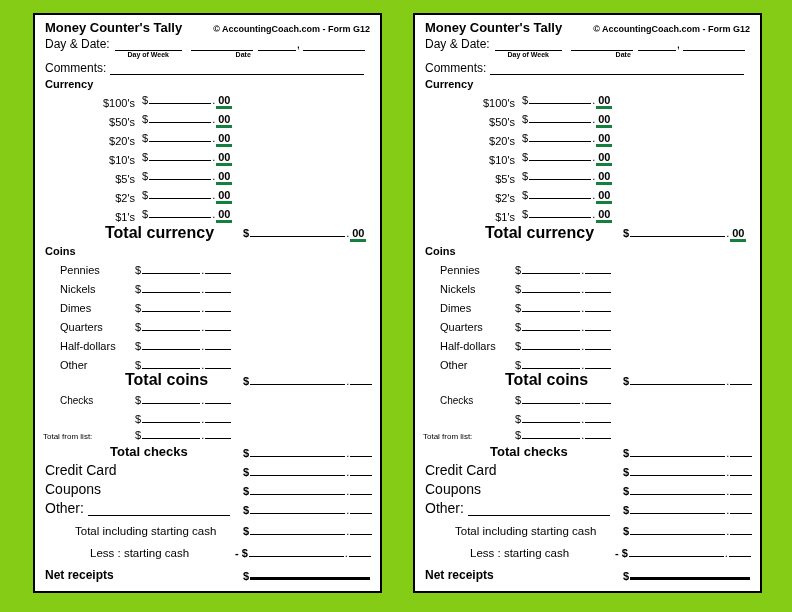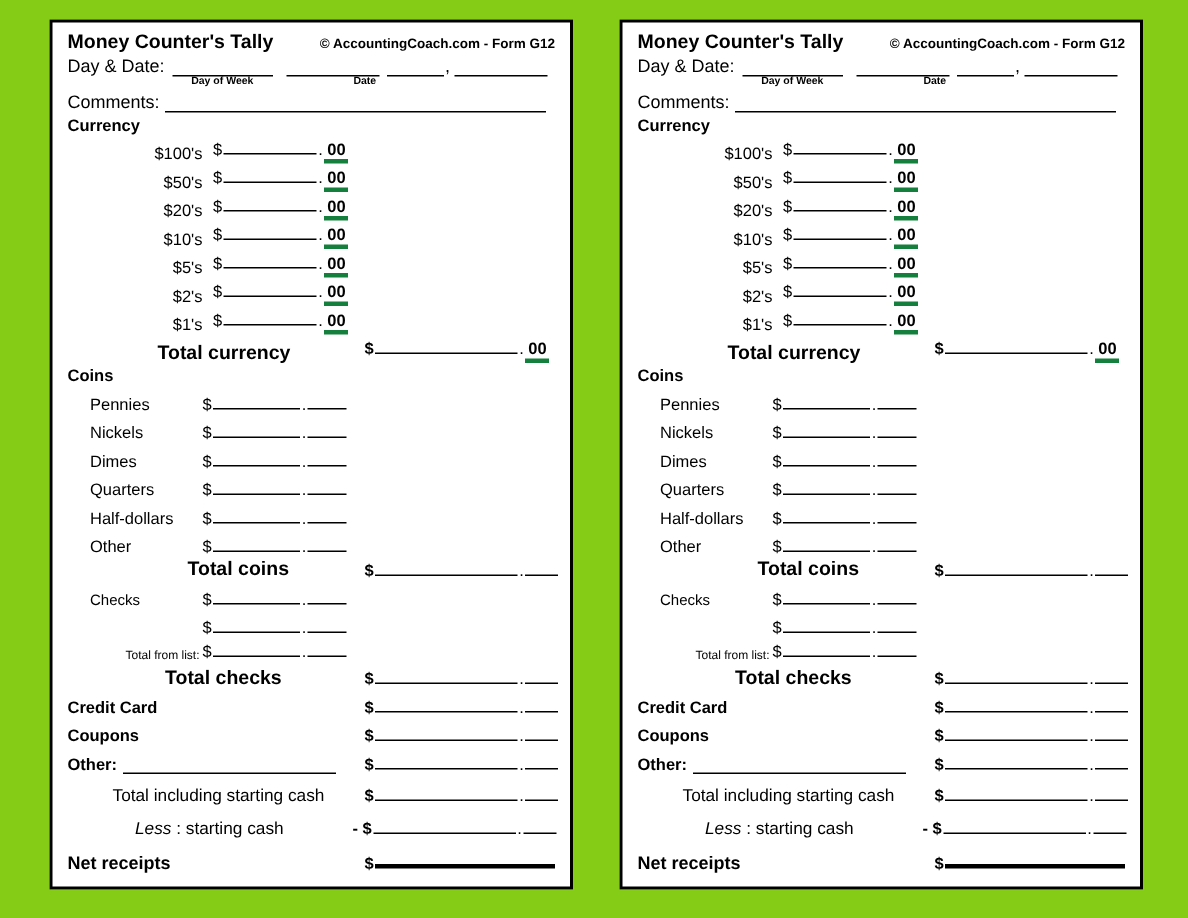--- a/index.html
+++ b/index.html
@@ -65,39 +65,39 @@
   .w26 { width:26px; }
 
   
   .amt-right { left:200px; }
   .w95 { width:95px; }
   .w22 { width:22px; }
 
   .coin-label { margin-left:17px; font-size:11px; }
 
   .trow { height:19px; }
-  .tlabel { font-size:13px; font-weight:bold; }
+  .tlabel { font-size:16px; font-weight:bold; }
   .tl-currency { margin-left:62px; }
   .tl-coins { margin-left:82px; height:16px; }
   .row-totalcoins { height:16px;text-align:right; }
   .tl-checks { margin-left:67px; font-size:13px; }
   .row-totalchecks { height:18px; }
 
   .checks-hdr { font-size:10px; font-weight:normal; margin-left:17px; }
   .row-tfl { height:16px; }
-  .tfl-label { display:inline-block; width:90px; text-align:right; font-size:8px; }
-
-  .tender-label { font-size:11px; font-weight:bold; margin-left:2px; }
+  .tfl-label { display:inline-block; width:90px; text-align:left; font-size:8px; }
+
+  .tender-label { font-size:14px; font-weight:normal; margin-left:2px; }
   .other-line { display:inline-block; width:142px; height:11px; border-bottom:1px solid #000; margin-left:4px; }
 
   .row-sum { height:21px; font-size:11.5px; }
   .sum-label-incl { margin-left:32px; }
   .row-less { height:22px; font-size:11.5px; }
   .sum-label-less { margin-left:47px; }
-  .italic { font-style:italic; }
+  .italic { }
   .amt-less { left:192px; }
   .minus { padding-right:3px; }
 
   .row-net { height:23px; }
   .net-label { font-size:12px; font-weight:bold; margin-left:2px; }
   .amt-net { left:200px; }
   .thick { width:120px; height:11px; border-bottom:3px solid #000; display:inline-block; }
 </style>
 </head>
 <body>

